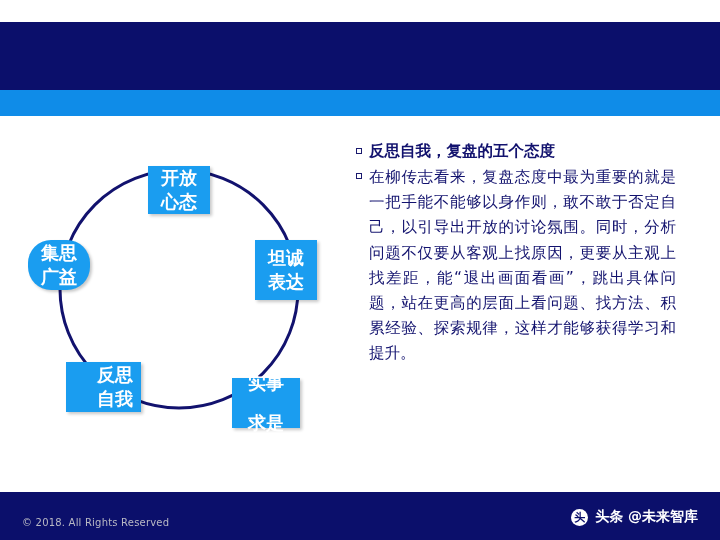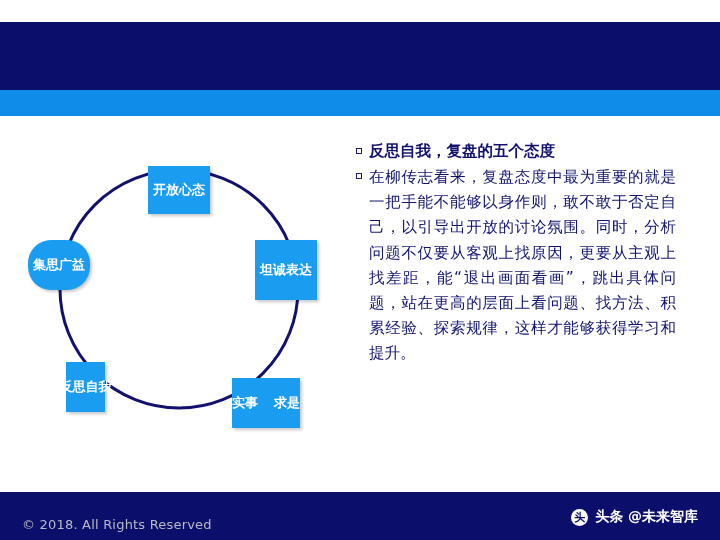--- a/index.html
+++ b/index.html
@@ -55,35 +55,35 @@
     height: 320px;
   }
   .diagram svg {
     position: absolute;
     left: 0; top: 0;
   }
   .node {
     position: absolute;
     background: #1a9df0;
     color: #ffffff;
-    font-size: 13px;
+    font-size: 18px;
     font-weight: bold;
     line-height: 1.35;
     text-align: center;
     display: flex;
-    flex-direction: row;
+    flex-direction: column;
     align-items: center;
     justify-content: center;
     box-shadow: 2px 2px 3px rgba(0,0,0,0.22);
   }
   .node span { display: block; white-space: nowrap; }
   .node-top    { left: 138px; top: 16px;  width: 62px; height: 48px; }
   .node-right  { left: 245px; top: 90px;  width: 62px; height: 60px; }
   .node-bottomright { left: 222px; top: 228px; width: 68px; height: 50px; gap: 16px; }
-  .node-bottomleft  { left: 56px;  top: 212px; width: 39px; height: 50px; }
+  .node-bottomleft  { left: 56px;  top: 212px; width: 52px; height: 50px; padding-left: 23px; }
   .node-left   { left: 18px;  top: 90px;  width: 62px; height: 50px; border-radius: 23px; }
 
   
   .content {
     position: absolute;
     left: 356px;
     top: 140px;
     width: 320px;
   }
   .bullet-row {
@@ -123,21 +123,21 @@
     position: absolute;
     left: 0; top: 492px;
     width: 720px;
     height: 48px;
     background: #0b0f6b;
   }
   .copyright {
     position: absolute;
     left: 22px;
     top: 517px;
-    font-size: 13px;
+    font-size: 10px;
     color: #b9b9c4;
     letter-spacing: 0.2px;
   }
   .watermark {
     position: absolute;
     right: 22px;
     top: 508px;
     display: flex;
     align-items: center;
     gap: 7px;

